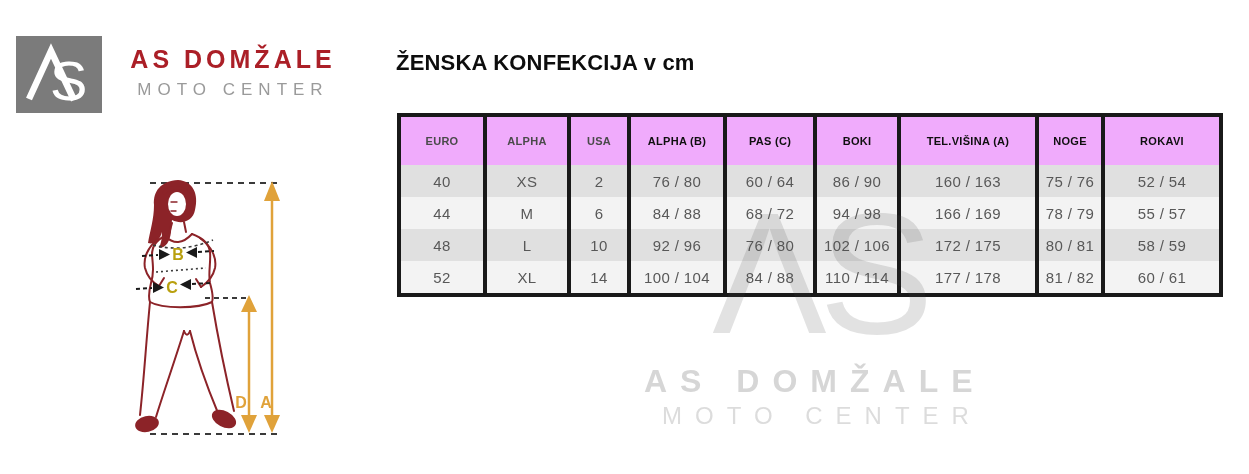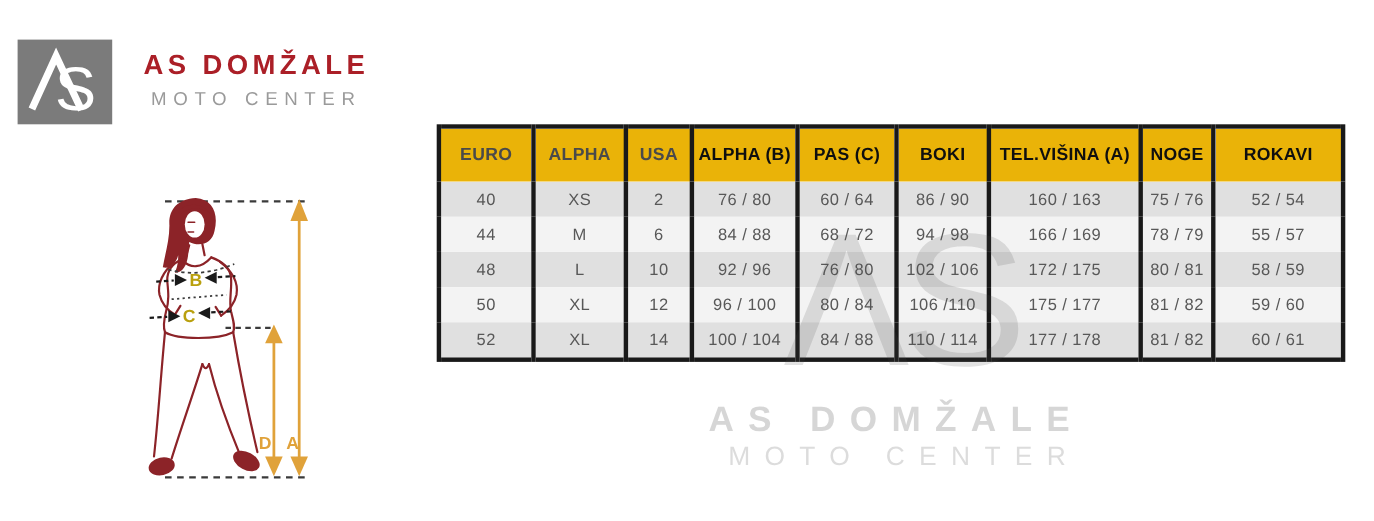--- a/index.html
+++ b/index.html
@@ -18,21 +18,21 @@
   .size-table{
     position:absolute;left:397px;top:113px;width:822px;
     border-collapse:collapse;table-layout:fixed;
     border:4px solid #191919;
   }
   .size-table th,.size-table td{
     border-left:4px solid #191919;border-right:4px solid #191919;
     border-top:none;border-bottom:none;
     text-align:center;vertical-align:middle;overflow:hidden;white-space:nowrap;
   }
-  .size-table th{height:46px;font-size:16px;font-weight:700;color:#0f0f0f;background:#eab308;letter-spacing:0.3px;}
+  .size-table th{height:46px;font-size:11px;font-weight:700;color:#0f0f0f;background:#f0abfc;letter-spacing:0.3px;}
   .size-table th.muted{color:#4a4a4a;font-weight:600;}
   .size-table td{height:30px;font-size:15px;color:#585858;letter-spacing:0.4px;font-weight:400;}
   .size-table tbody tr:nth-child(odd) td{background:#e0e0e0;}
   .size-table tbody tr:nth-child(even) td{background:#f3f3f3;}
   
   .watermark{position:absolute;left:0;top:0;width:1249px;height:474px;pointer-events:none;z-index:5;}
   .wm-mono{position:absolute;left:712px;top:183px;font-size:172px;line-height:1.05;font-weight:400;color:rgba(75,75,75,0.16);letter-spacing:-8px;}
   .wm-line1{position:absolute;left:644px;top:363px;font-size:32px;font-weight:700;letter-spacing:13px;color:rgba(120,120,120,0.30);}
   .wm-line2{position:absolute;left:662px;top:402px;font-size:24px;font-weight:400;letter-spacing:13px;color:rgba(130,130,130,0.28);}
   
@@ -47,20 +47,21 @@
     <svg width="86" height="77" viewBox="0 0 86 77">
       <polyline points="13,63 35,15 58,64" fill="none" stroke="#ffffff" stroke-width="6.5"></polyline>
       <text x="34" y="64" font-size="56" fill="#ffffff" font-family="Liberation Sans, sans-serif">S</text>
     </svg>
   </div>
   <div class="brand">
     <div class="brand-name">AS DOMŽALE</div>
     <div class="brand-sub">MOTO CENTER</div>
   </div>
 
+  <div class="page-title">ŽENSKA KONFEKCIJA v cm</div>
 
   <div class="figure-wrap">
     <svg width="198" height="290" viewBox="0 0 198 290">
 
       <g>
         <line x1="52" y1="20" x2="180" y2="20" stroke="#3a3a3a" stroke-width="2" stroke-dasharray="6,5"></line>
       </g>
       <g>
         <line x1="52" y1="271" x2="180" y2="271" stroke="#3a3a3a" stroke-width="2" stroke-dasharray="6,5"></line>
       </g>
@@ -180,31 +181,20 @@
           <td>L</td>
           <td>10</td>
           <td>92 / 96</td>
           <td>76 / 80</td>
           <td>102 / 106</td>
           <td>172 / 175</td>
           <td>80 / 81</td>
           <td>58 / 59</td>
         </tr>
         <tr>
-          <td>50</td>
-          <td>XL</td>
-          <td>12</td>
-          <td>96 / 100</td>
-          <td>80 / 84</td>
-          <td>106 /110</td>
-          <td>175 / 177</td>
-          <td>81 / 82</td>
-          <td>59 / 60</td>
-        </tr>
-        <tr>
           <td>52</td>
           <td>XL</td>
           <td>14</td>
           <td>100 / 104</td>
           <td>84 / 88</td>
           <td>110 / 114</td>
           <td>177 / 178</td>
           <td>81 / 82</td>
           <td>60 / 61</td>
         </tr>

